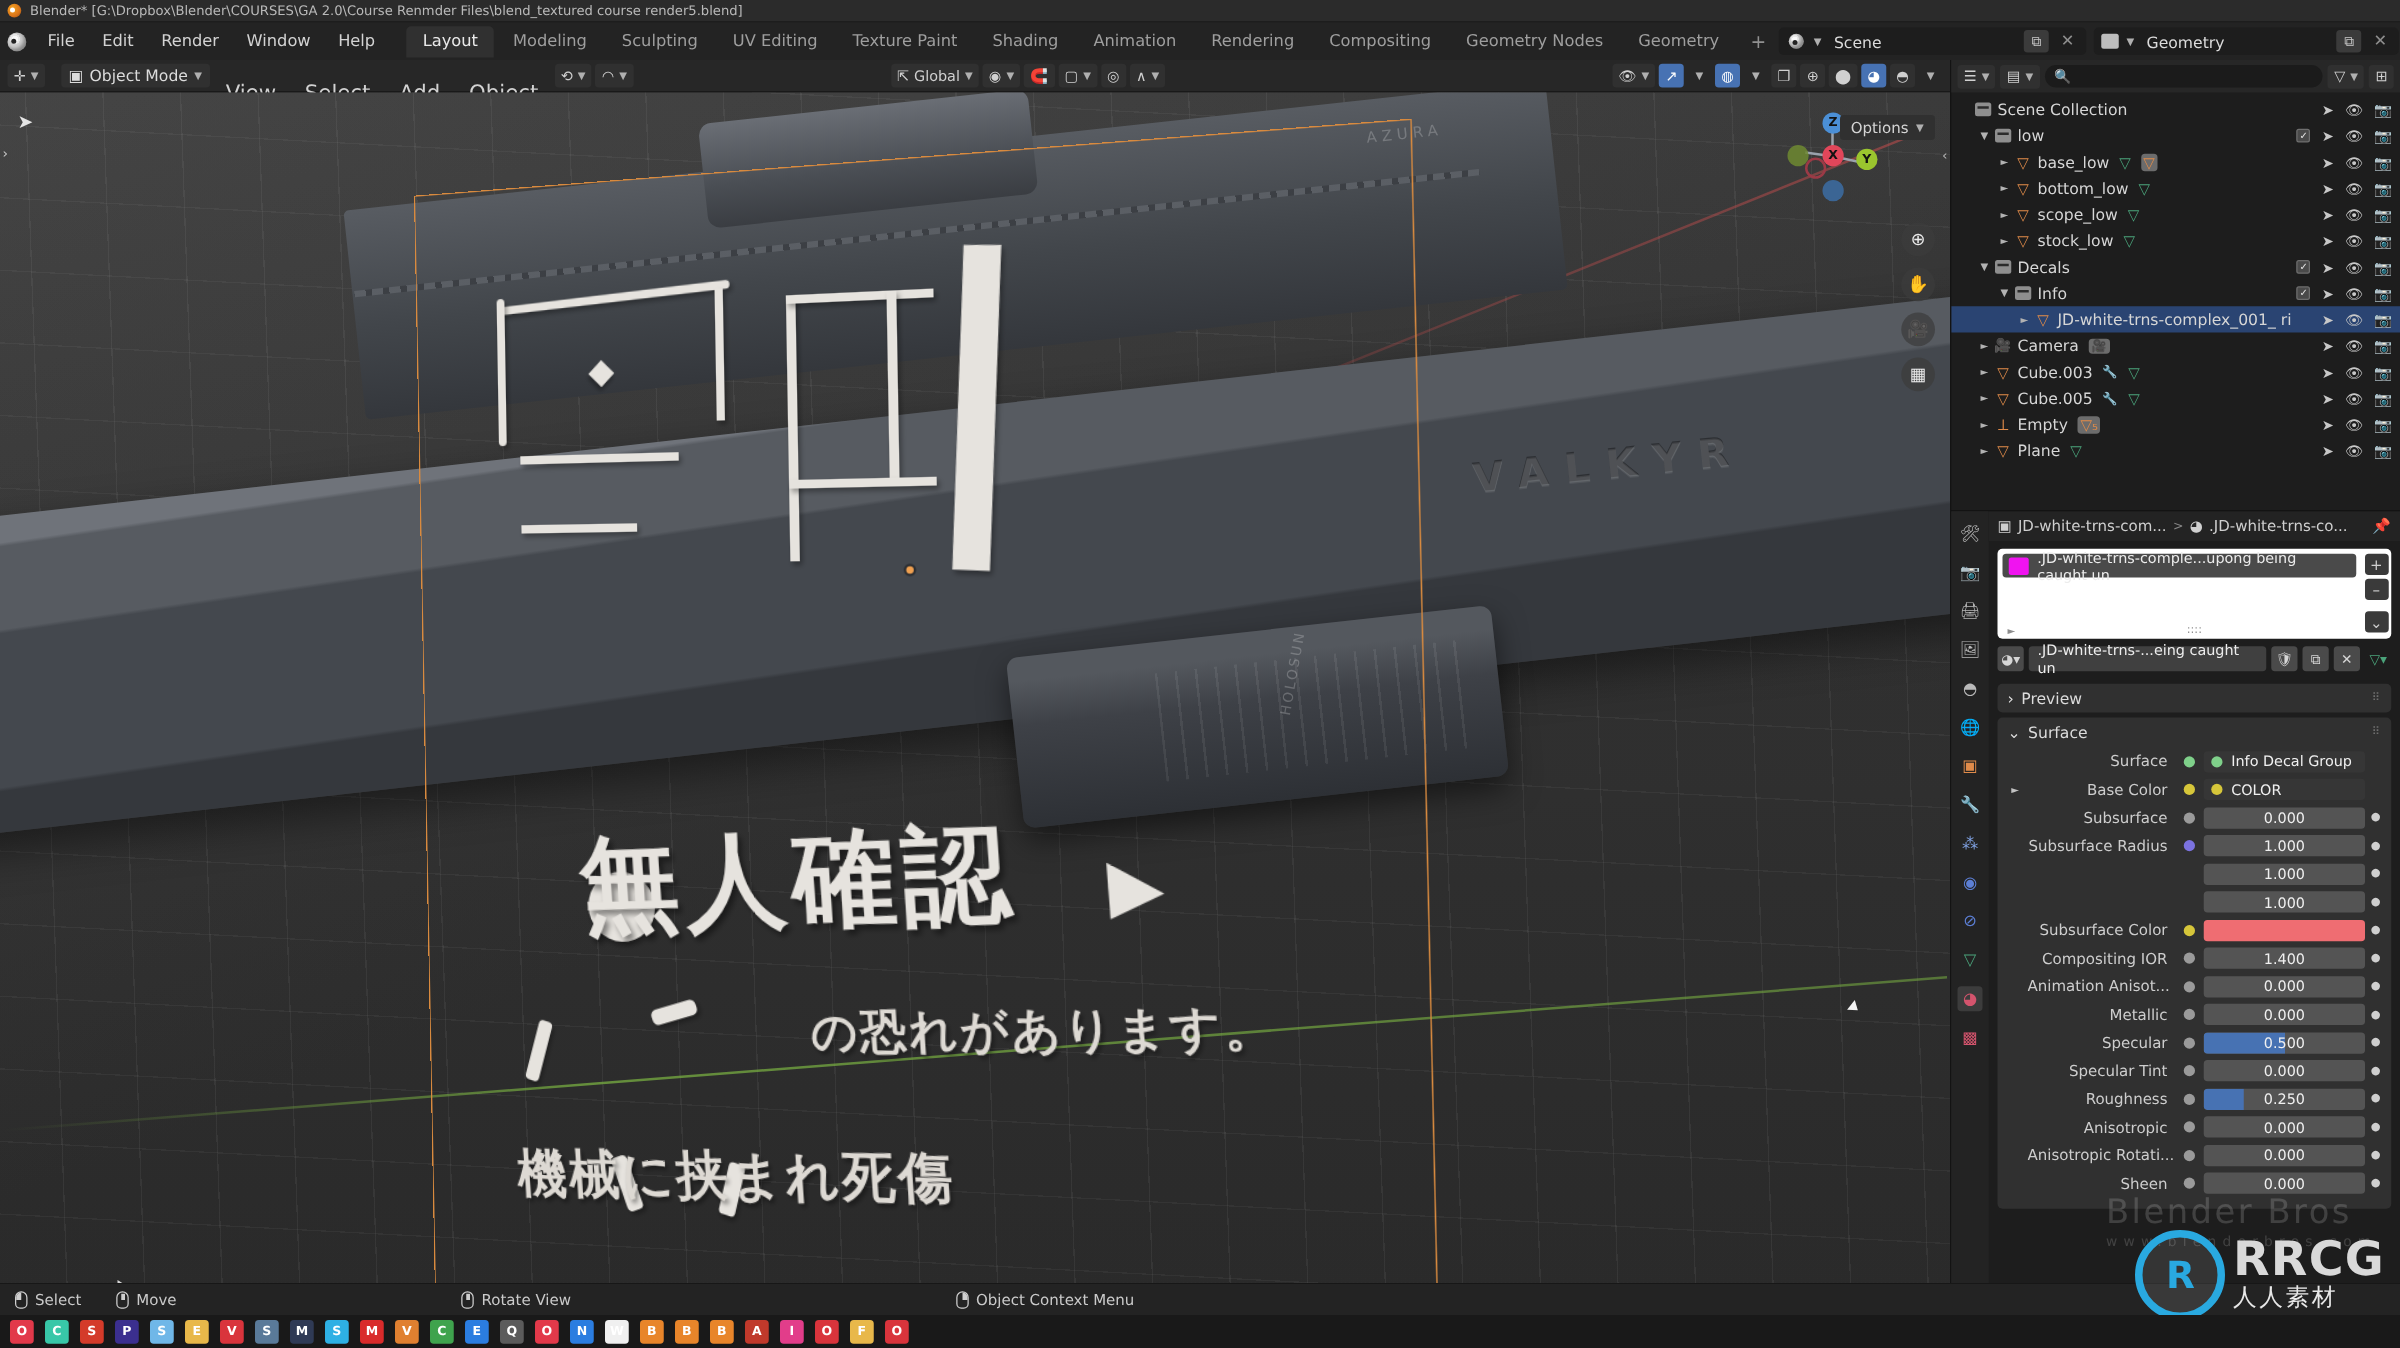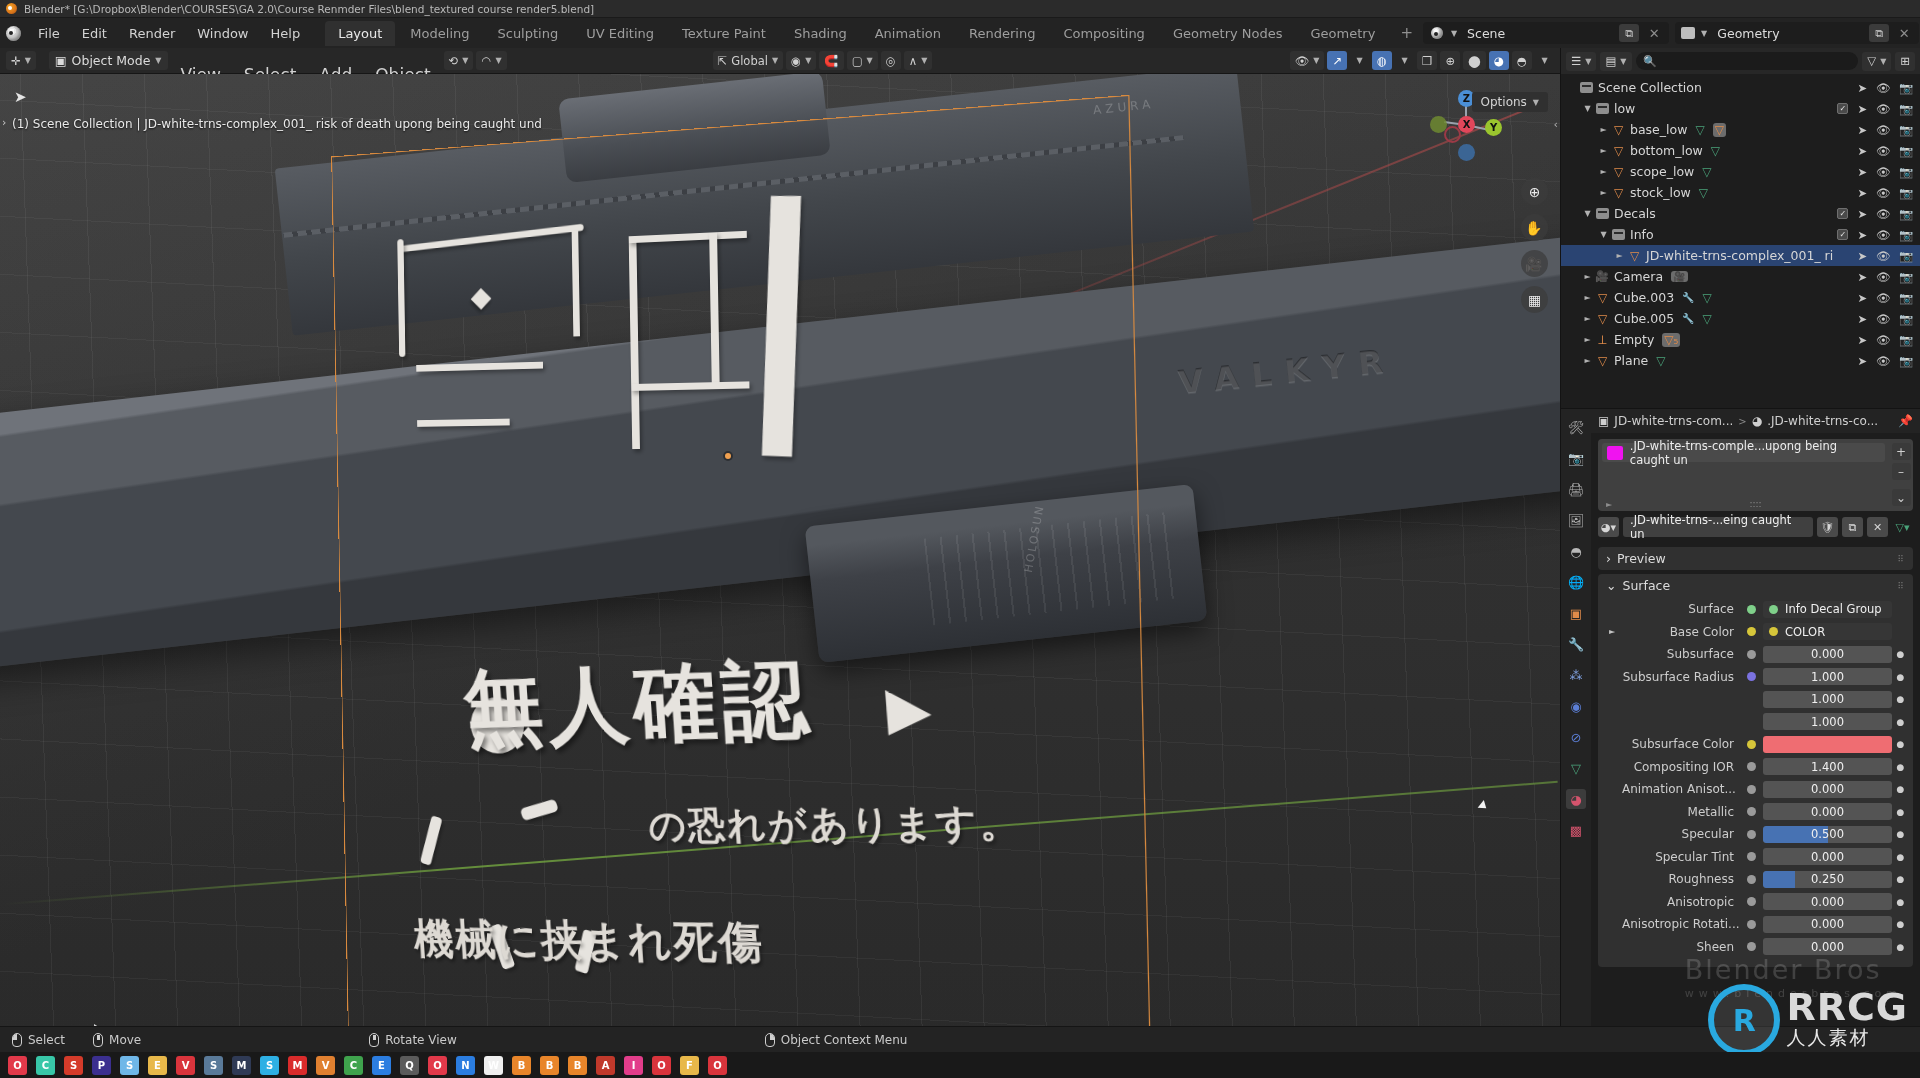--- a/index.html
+++ b/index.html
@@ -186,21 +186,21 @@
   .prop-tabs{width:30px;background:#232323;display:flex;flex-direction:column;
     align-items:center;padding-top:8px;gap:11px;}
   .ptab{width:20px;height:20px;display:flex;align-items:center;justify-content:center;
     font-size:13px;color:#b9b9b9;border-radius:3px;}
   .ptab.active{background:#3c3c3c;}
   .prop-body{flex:1;display:flex;flex-direction:column;overflow:hidden;}
   .prop-topbar{height:24px;background:#232323;display:flex;align-items:center;gap:5px;
     padding:0 7px;font-size:12px;color:#cfcfcf;}
   .breadcrumb-sep{color:#888;font-size:10px;}
   .pin{margin-left:auto;color:#9a9a9a;}
-  .matlist{margin:6px 7px 0 7px;background:#404040;border-radius:4px;height:72px;
+  .matlist{margin:6px 7px 0 7px;background:#ffffff;border-radius:4px;height:72px;
     position:relative;display:flex;}
   .matlist-inner{flex:1;padding:4px;}
   .matslot{height:19px;background:#4a4a4a;border-radius:3px;display:flex;align-items:center;
     gap:7px;padding:0 5px;font-size:11.5px;color:#ececec;}
   .matswatch{width:17px;height:14px;border-radius:2px;background:#f013f0;}
   .matlist-side{width:24px;display:flex;flex-direction:column;align-items:center;
     padding-top:4px;gap:3px;}
   .sidebtn{width:19px;height:17px;background:#3a3a3a;border-radius:3px;display:flex;
     align-items:center;justify-content:center;font-size:12px;color:#d0d0d0;}
   .matlist-foot{position:absolute;left:0;right:0;bottom:2px;display:flex;align-items:center;
@@ -410,21 +410,20 @@
         <div class="sym sym-kanji-mid">の恐れがあります。</div>
         <div class="sym sym-kanji-low">機械に挟まれ死傷</div>
       </div>
 
       <div class="decal-plane"></div>
       <div class="decal-origin"></div>
 
       <div class="tool-cursor">➤</div>
       <div class="sidebar-arrow">›</div>
       <div class="vp-overlay">
-        <div class="l2">(1) Scene Collection | JD-white-trns-complex_001_ risk of death upong being caught und</div>
       </div>
 
       <div class="gizmo">
         <div class="gz-stick" style="left:36px;top:36px;width:24px;transform:rotate(-90deg)"></div>
         <div class="gz-stick" style="left:36px;top:36px;width:24px;transform:rotate(12deg)"></div>
         <div class="gz-stick" style="left:36px;top:36px;width:22px;transform:rotate(188deg)"></div>
         <div class="gz-ball" style="left:28px;top:2px;background:#4b8fd6">Z</div>
         <div class="gz-ball" style="left:28px;top:28px;background:#e1465a">X</div>
         <div class="gz-ball" style="left:55px;top:31px;background:#9ac52e">Y</div>
         <div class="gz-ball" style="left:0px;top:28px;background:#6f8a31;opacity:.85"></div>

